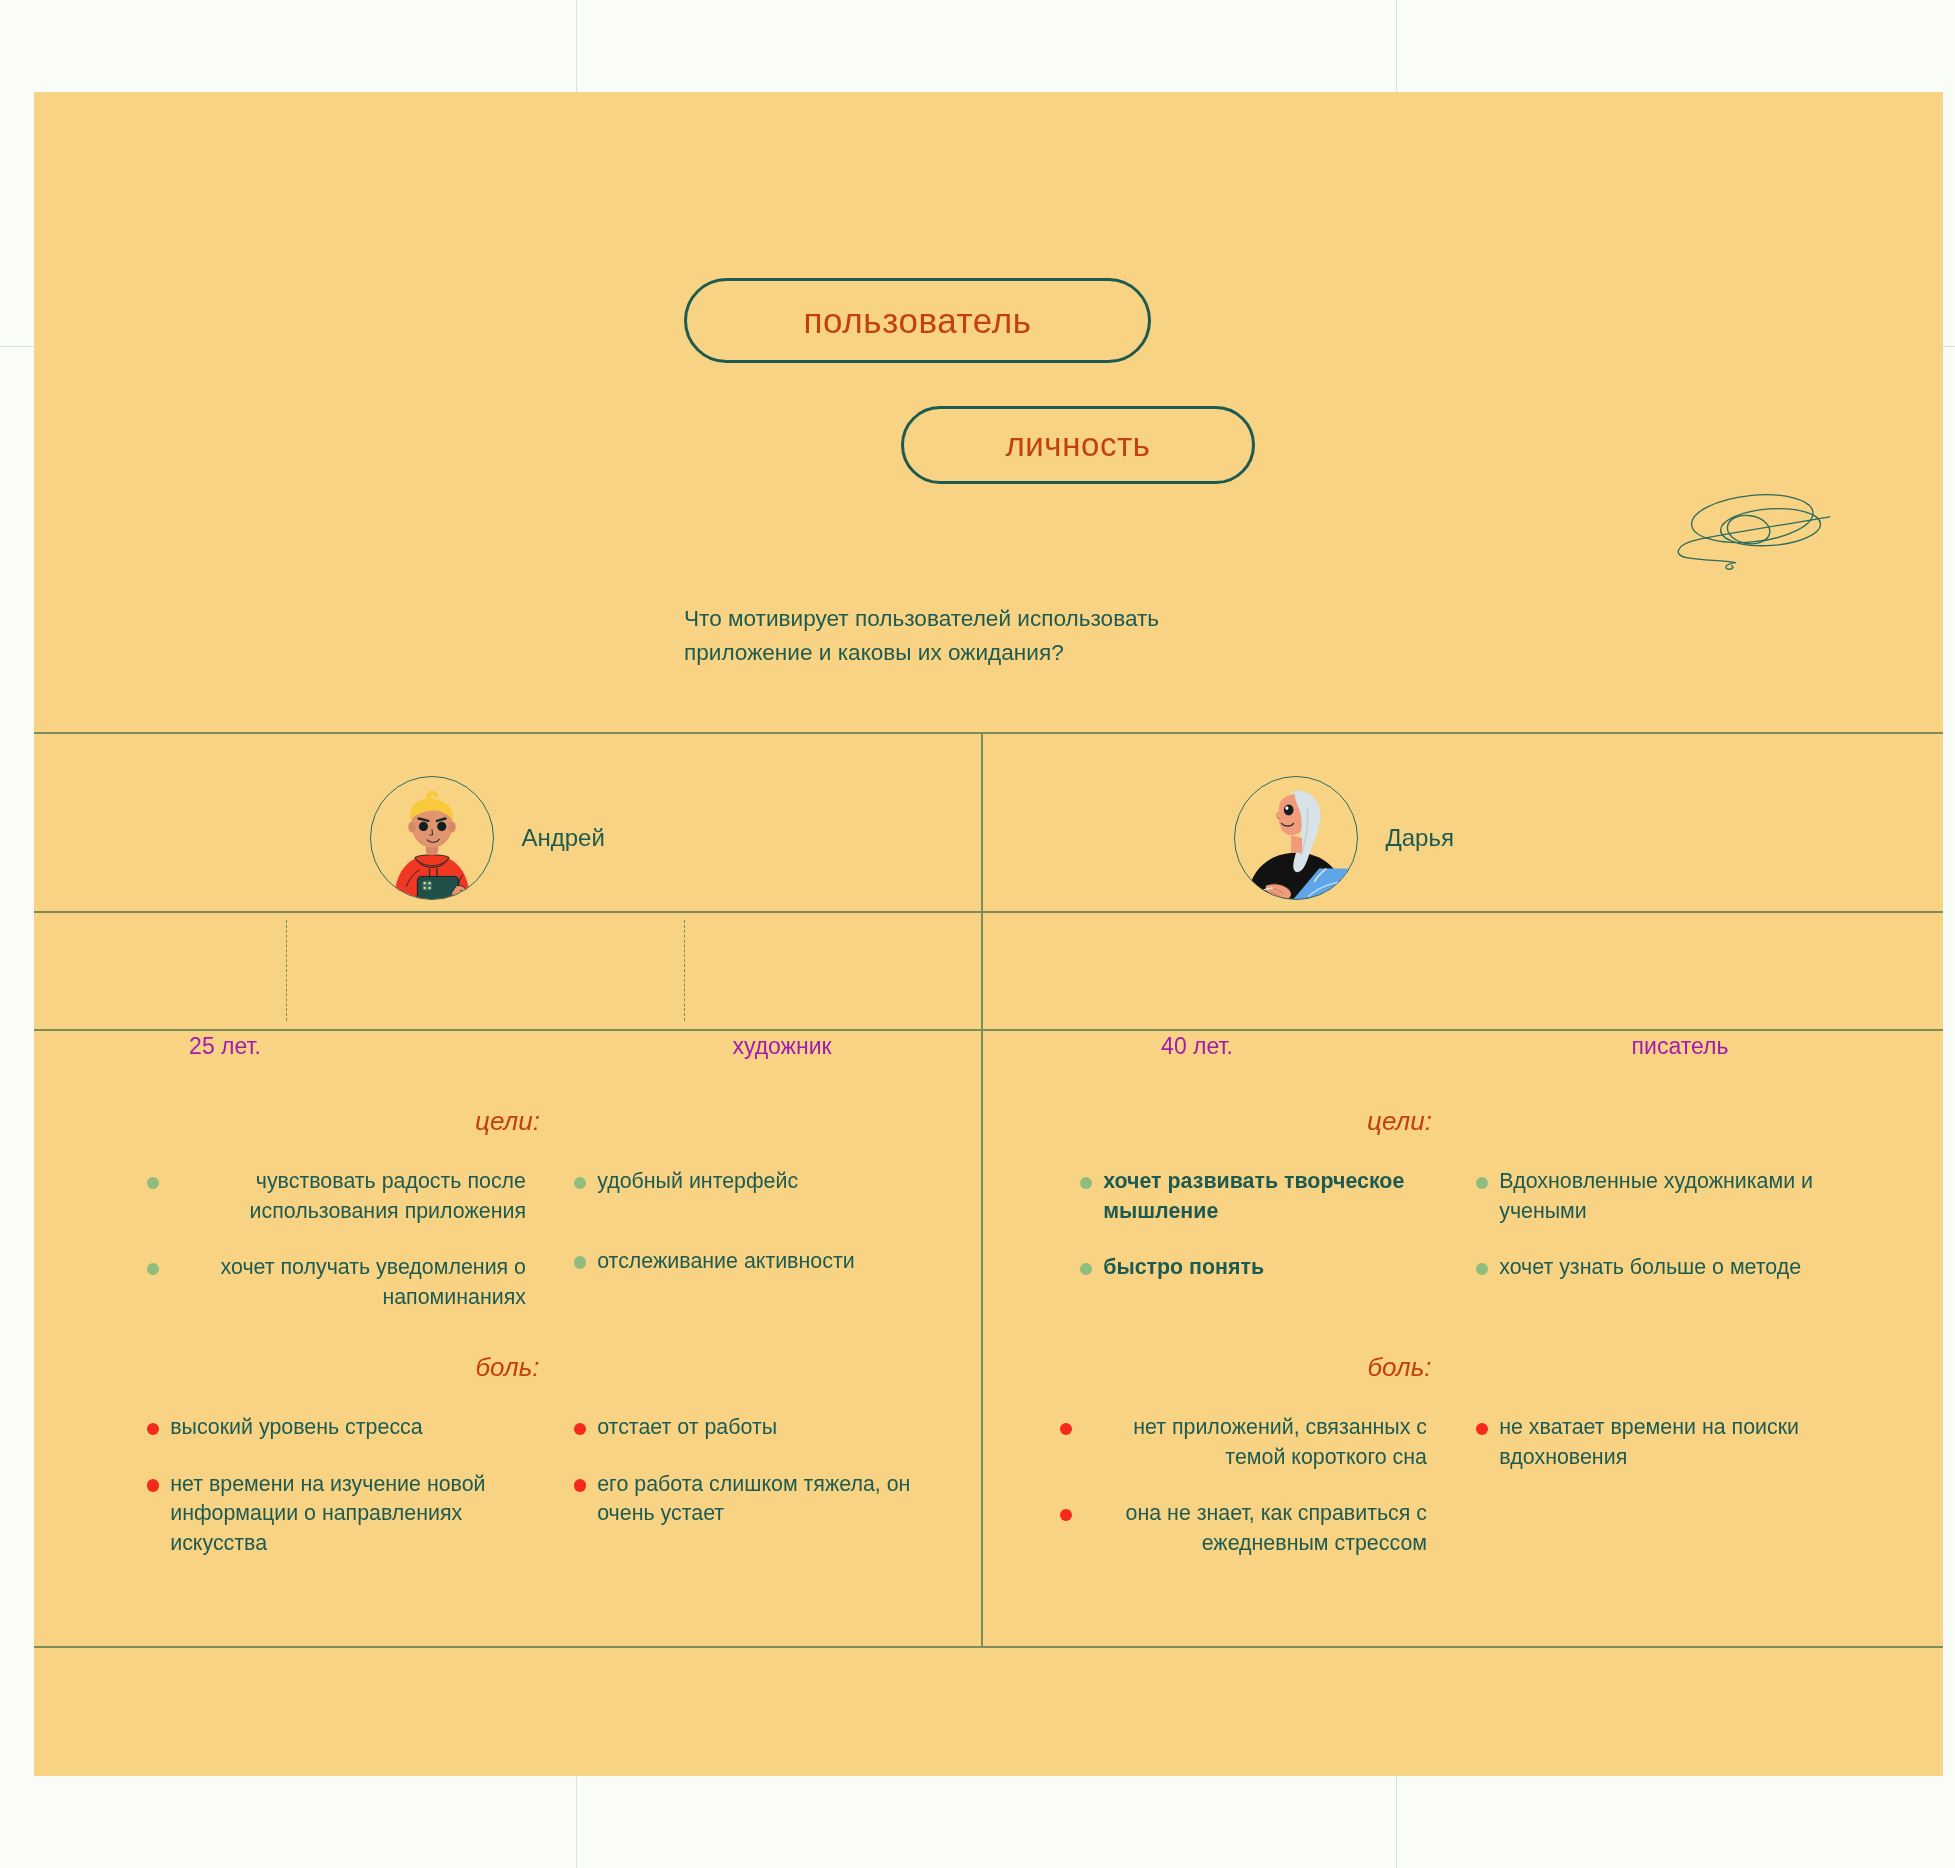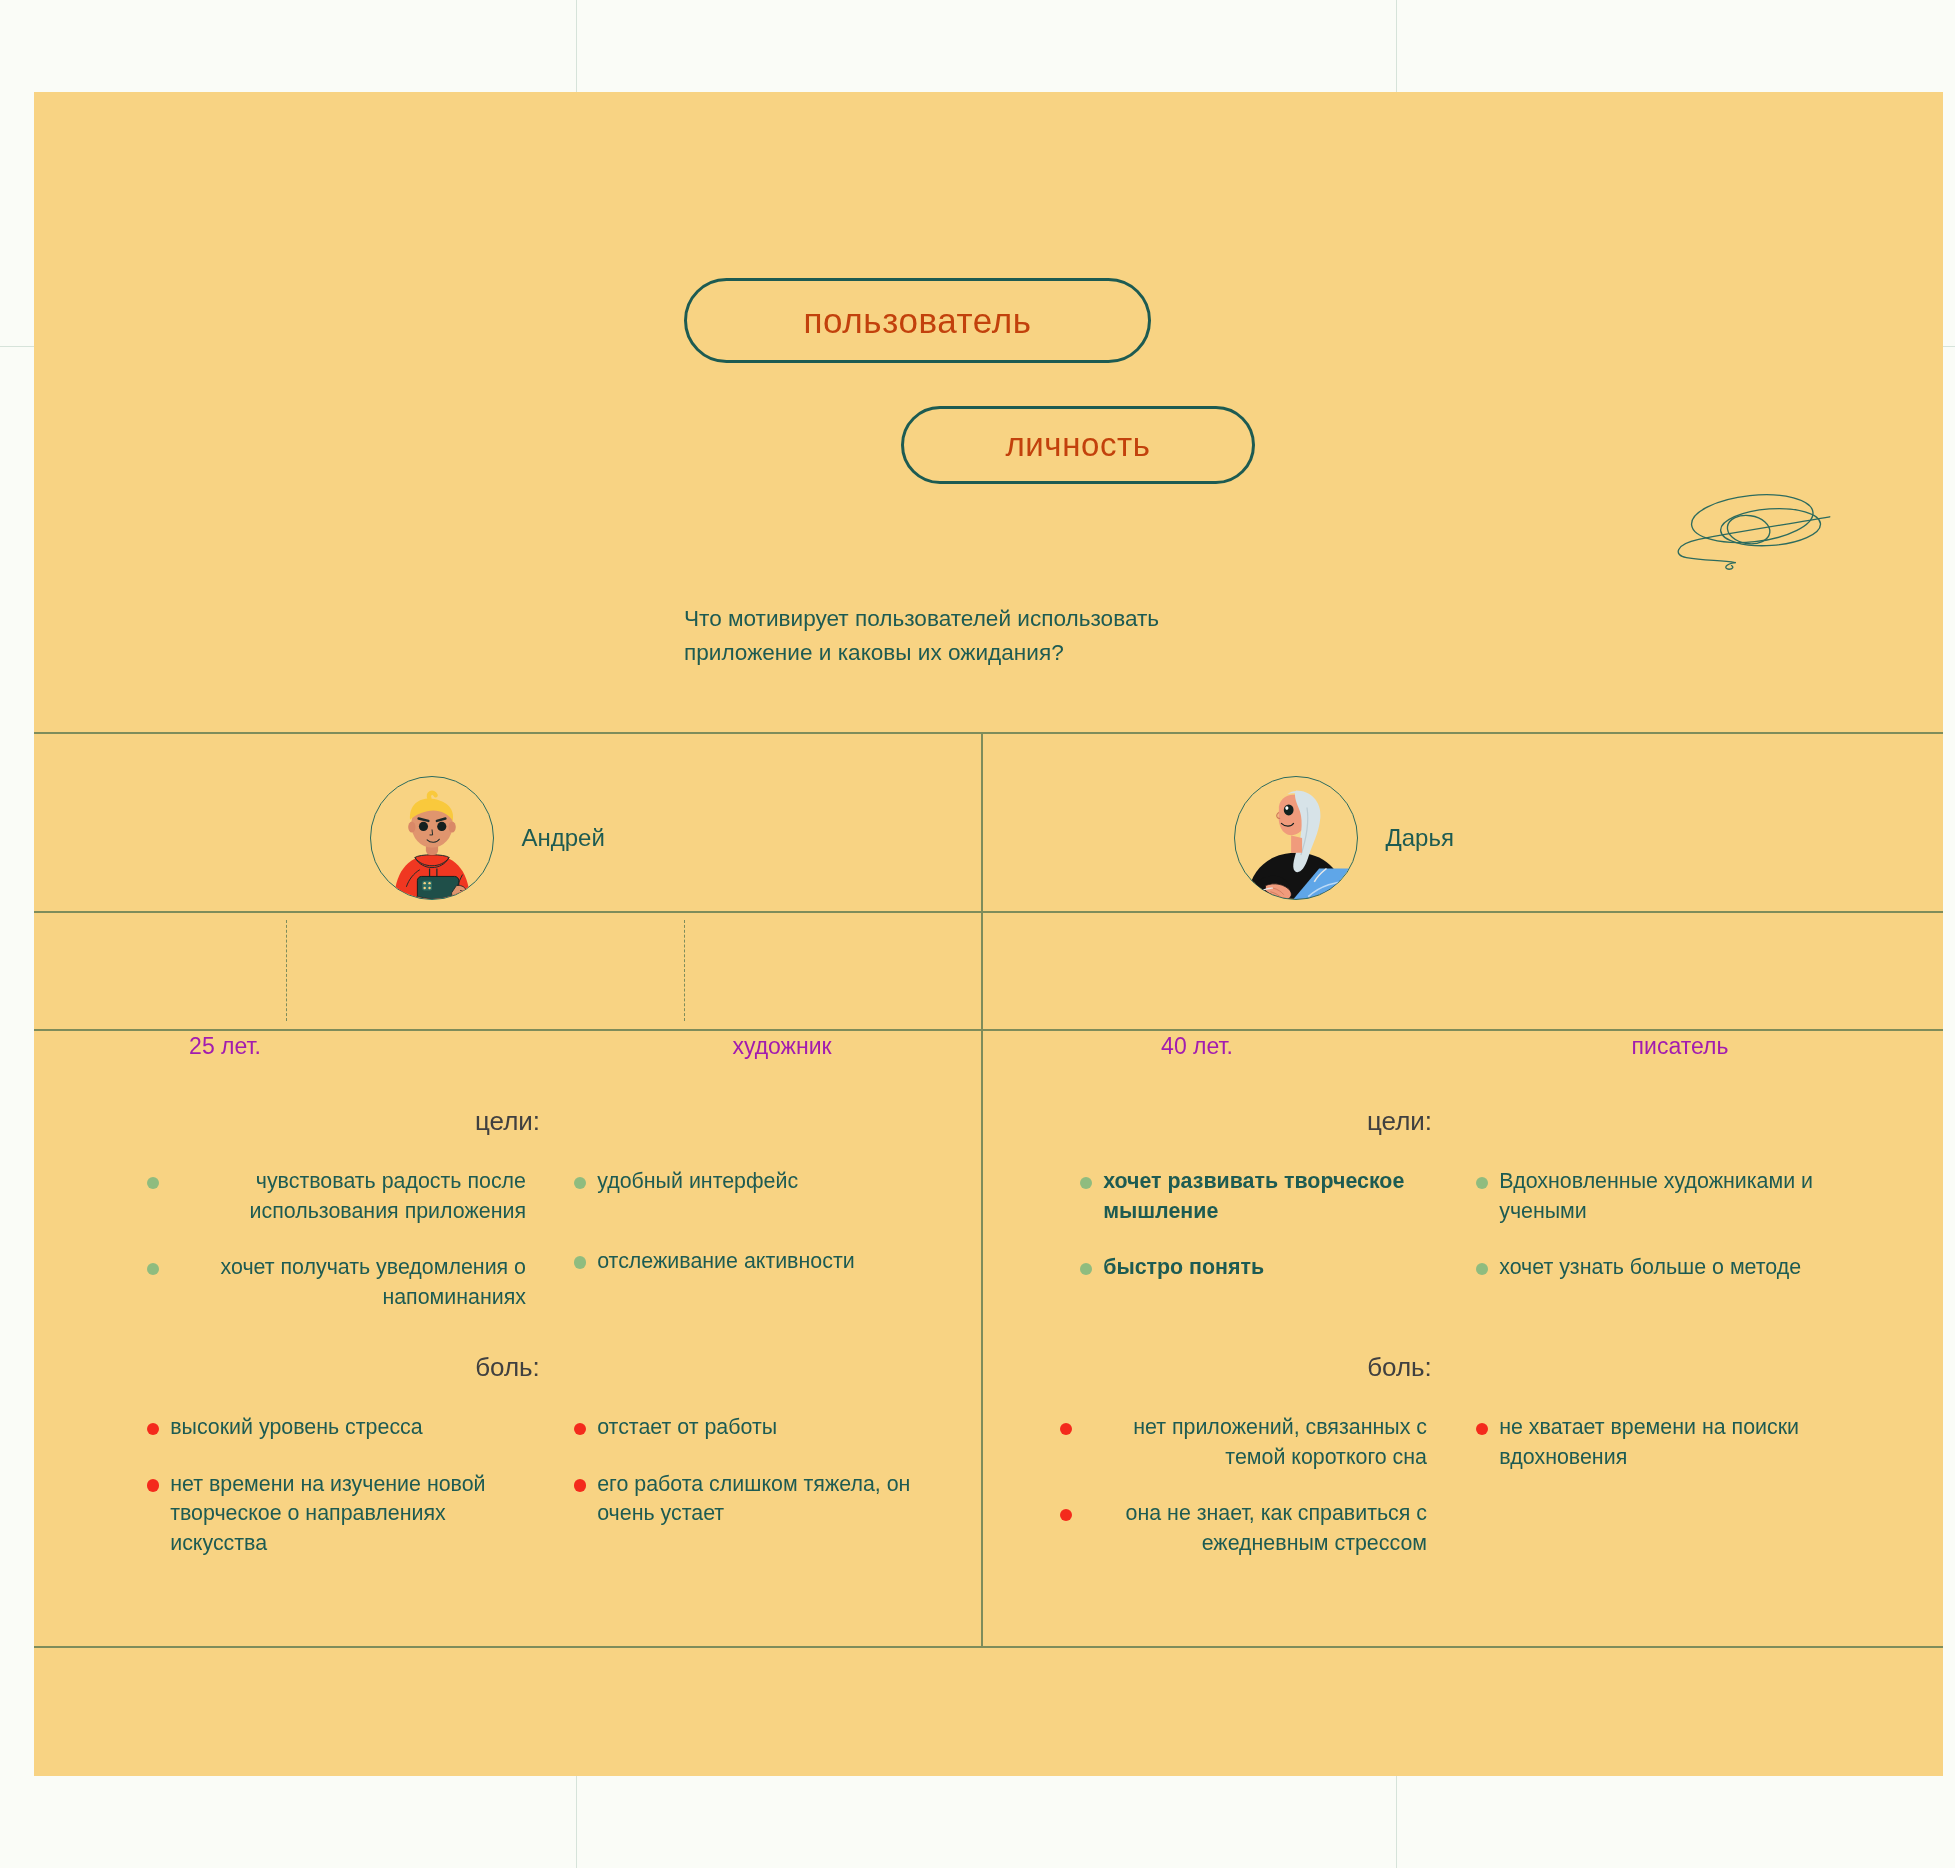--- a/index.html
+++ b/index.html
@@ -77,22 +77,22 @@
   }
 
   
   .meta{
     position:absolute;z-index:20;color:#a21caf;font-size:23px;
     text-align:center;
   }
 
   
   .sect-title{
-    position:absolute;z-index:20;color:#404040;
-    font-size:26px;text-align:center;width:379px;
+    position:absolute;z-index:20;color:#c2410c;
+    font-size:26px;text-align:center;width:379px;font-style:italic;
   }
   .col{
     position:absolute;z-index:20;width:379px;
   }
   .li{
     display:flex;align-items:flex-start;margin-bottom:27px;
     color:#1D5B52;font-size:21.4px;line-height:1.38;
   }
   .dot{
     flex:0 0 auto;width:12.2px;height:12.2px;border-radius:50%;
@@ -218,21 +218,21 @@
 
 <div class="sect-title" style="left:318px;top:1352px;">боль:</div>
 
 <div class="col" style="left:147px;top:1413px;">
   <div class="li">
     <span class="dot pain"></span>
     <span class="txt">высокий уровень стресса</span>
   </div>
   <div class="li" style="margin-top:13.4px;">
     <span class="dot pain"></span>
-    <span class="txt">нет времени на изучение новой творческое о направлениях искусства</span>
+    <span class="txt">нет времени на изучение новой информации о направлениях искусства</span>
   </div>
 </div>
 
 <div class="col" style="left:574px;top:1413px;">
   <div class="li">
     <span class="dot pain"></span>
     <span class="txt">отстает от работы</span>
   </div>
   <div class="li" style="margin-top:3px;">
     <span class="dot pain"></span>

